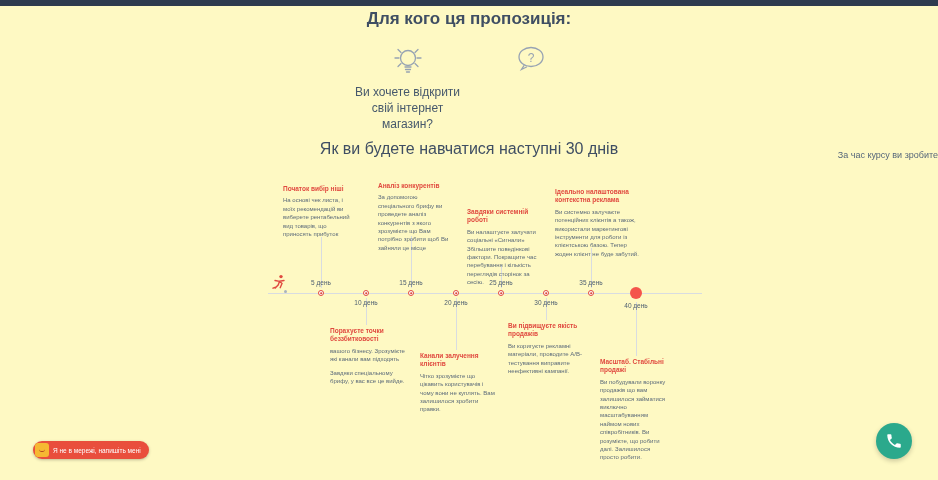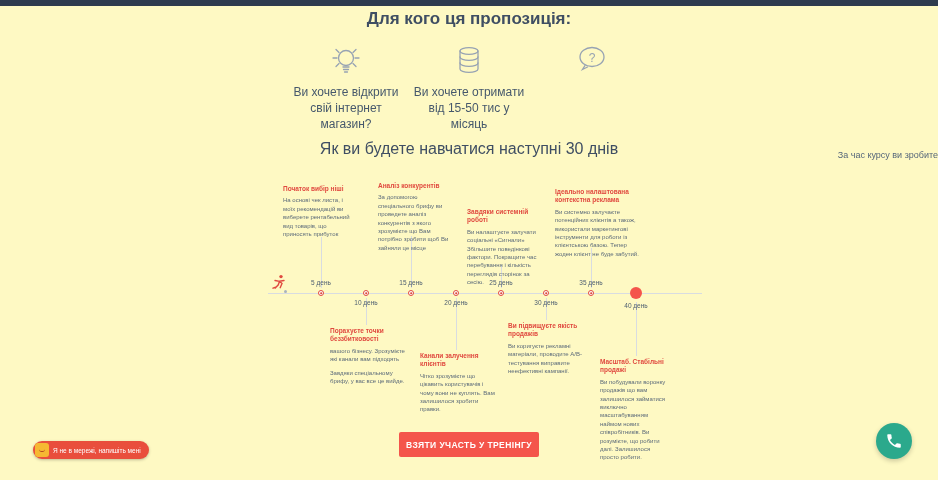--- a/index.html
+++ b/index.html
@@ -84,31 +84,20 @@
           <circle cx="21" cy="17" r="7.5"></circle>
           <path d="M18 26 h6 M18.5 28.5 h5 M19.5 31 h3"></path>
           <path d="M8 17 h4 M30 17 h4 M11 8.5 l3 3 M31 8.5 l-3 3 M11 25.5 l3-3 M31 25.5 l-3-3"></path>
         </svg>
       </div>
       <div class="fcap">Ви хочете відкрити свій інтернет магазин?</div>
     </div>
     <div class="feature">
       <div class="ficon">
         <svg width="42" height="42" viewBox="0 0 42 42" fill="none" stroke="#97a3b3" stroke-width="1.3" stroke-linecap="round">
-          <ellipse cx="21" cy="10" rx="9" ry="3.4"></ellipse>
-          <path d="M12 10 v6 c0 1.9 4 3.4 9 3.4 s9-1.5 9-3.4 v-6"></path>
-          <path d="M12 16 v6 c0 1.9 4 3.4 9 3.4 s9-1.5 9-3.4 v-6"></path>
-          <path d="M12 22 v6 c0 1.9 4 3.4 9 3.4 s9-1.5 9-3.4 v-6"></path>
-        </svg>
-      </div>
-      <div class="fcap">Ви хочете отримати від 15-50 тис у місяць</div>
-    </div>
-    <div class="feature">
-      <div class="ficon">
-        <svg width="42" height="42" viewBox="0 0 42 42" fill="none" stroke="#97a3b3" stroke-width="1.3" stroke-linecap="round">
           <ellipse cx="21" cy="16" rx="12" ry="9.5"></ellipse>
           <path d="M14 24.5 l-2.5 4 5-2.5"></path>
           <text x="21" y="20.5" text-anchor="middle" font-size="12" fill="#97a3b3" stroke="none" font-family="Liberation Sans, sans-serif">?</text>
         </svg>
       </div>
     </div>
   </div>
 
   <div class="course-title">Як ви будете навчатися наступні 30 днів</div>
   <div class="course-subtitle">За час курсу ви зробите</div>
@@ -195,21 +184,20 @@
     <div class="note bottom" style="left:508px;top:152px;width:88px">
       <div class="note-title">Ви підвищуєте якість продажів</div>
       <div class="note-body">Ви коригуєте рекламні матеріали, проводите А/В-тестування виправите неефективні кампанії.</div>
     </div>
     <div class="note bottom" style="left:600px;top:188px;width:70px">
       <div class="note-title">Масштаб. Стабільні продажі</div>
       <div class="note-body">Ви побудували воронку продажів що вам залишилося займатися виключно масштабуванням наймом нових співробітників. Ви розумієте, що робити далі. Залишилося просто робити.</div>
     </div>
   </div>
 
-  <button class="cta">ВЗЯТИ УЧАСТЬ У ТРЕНІНГУ</button>
 
   <div class="chat-badge">
     <span class="chat-avatar"></span>
     <span class="chat-label">Я не в мережі, напишіть мені</span>
   </div>
 
   <div class="phone-fab">
     <span style="display:flex">
       <svg width="18" height="18" viewBox="0 0 24 24">
         <path fill="#ffffff" d="M6.6 10.8c1.4 2.8 3.8 5.1 6.6 6.6l2.2-2.2c.3-.3.7-.4 1-.2 1.1.4 2.3.6 3.6.6.6 0 1 .4 1 1V20c0 .6-.4 1-1 1C10.6 21 3 13.4 3 4c0-.6.4-1 1-1h3.5c.6 0 1 .4 1 1 0 1.2.2 2.4.6 3.6.1.3 0 .7-.2 1l-2.3 2.2z"></path>

